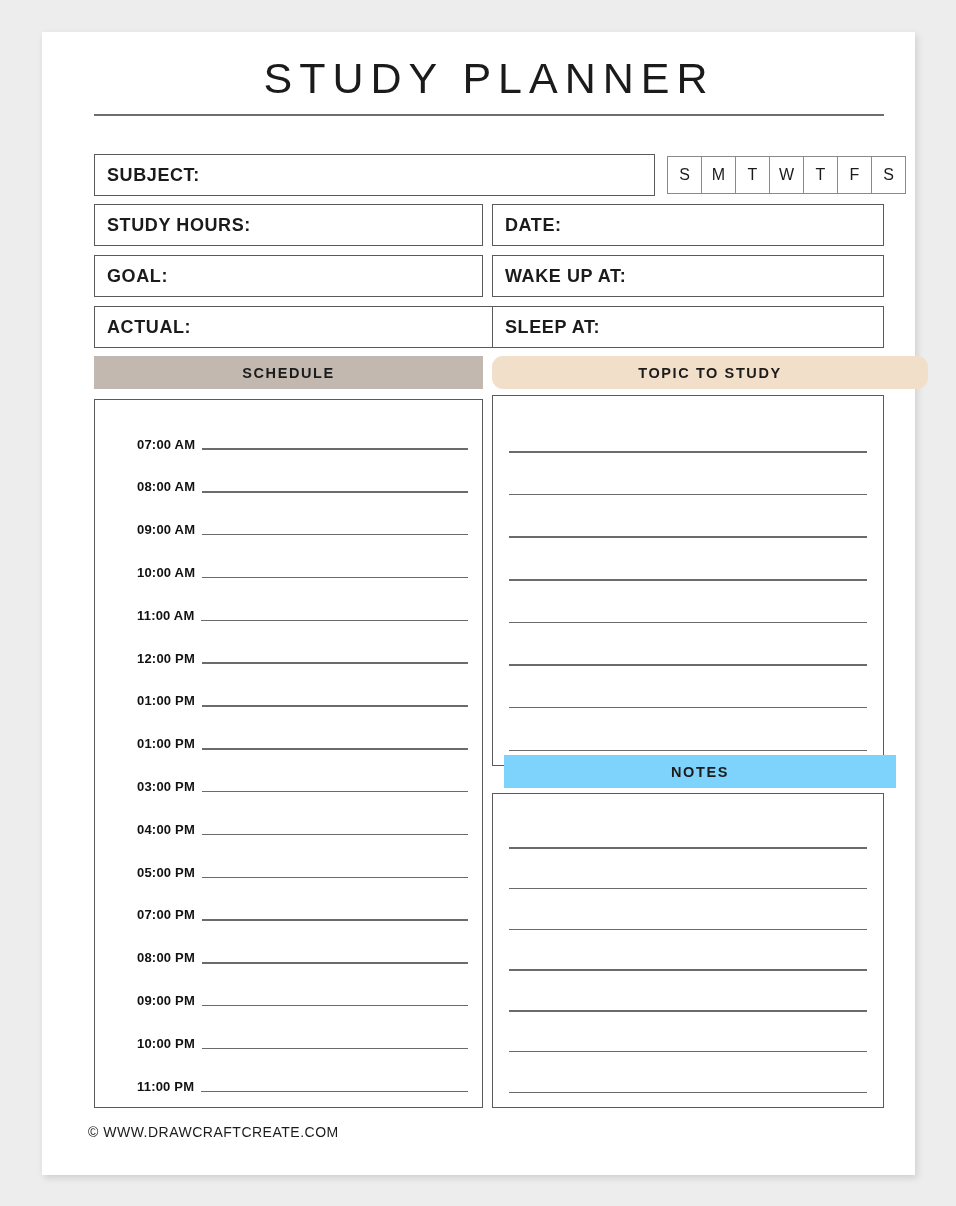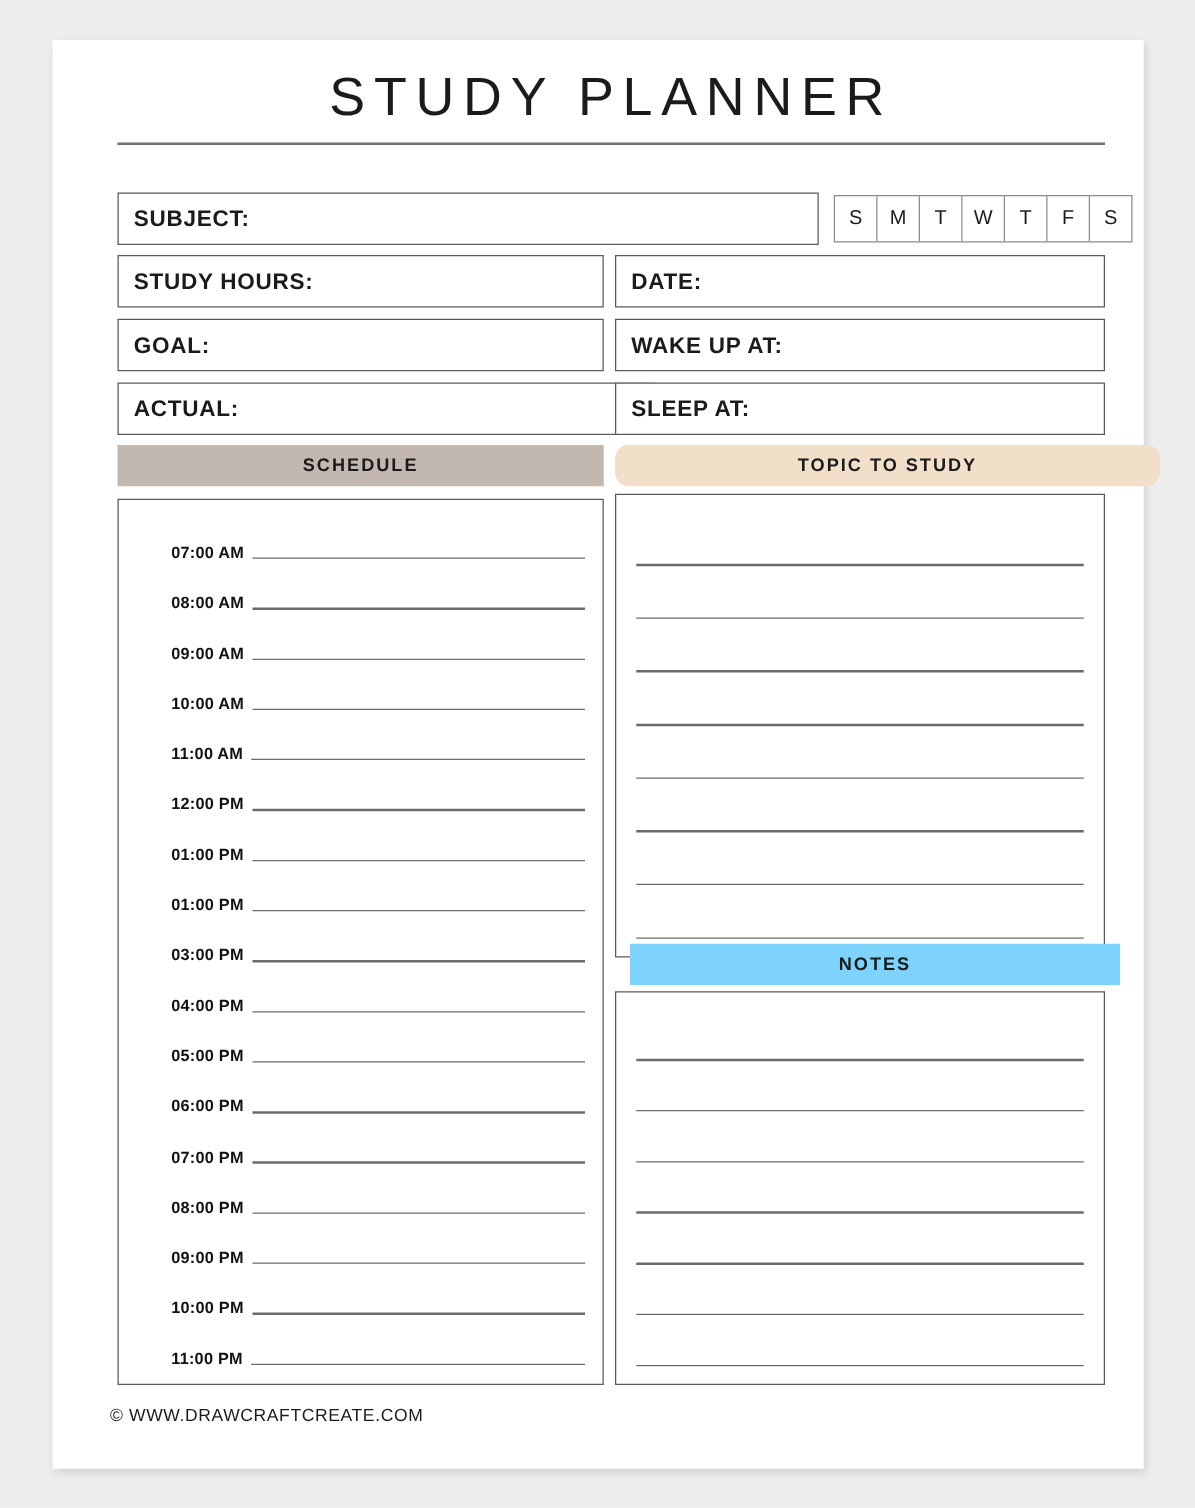--- a/index.html
+++ b/index.html
@@ -262,24 +262,20 @@
         </div>
         <div class="srow">
           <span class="stime">04:00 PM</span>
           <span class="sline"></span>
         </div>
         <div class="srow">
           <span class="stime">05:00 PM</span>
           <span class="sline"></span>
         </div>
         <div class="srow">
-          <span class="stime">06:00 PM</span>
-          <span class="sline"></span>
-        </div>
-        <div class="srow">
           <span class="stime">07:00 PM</span>
           <span class="sline"></span>
         </div>
         <div class="srow">
           <span class="stime">08:00 PM</span>
           <span class="sline"></span>
         </div>
         <div class="srow">
           <span class="stime">09:00 PM</span>
           <span class="sline"></span>

